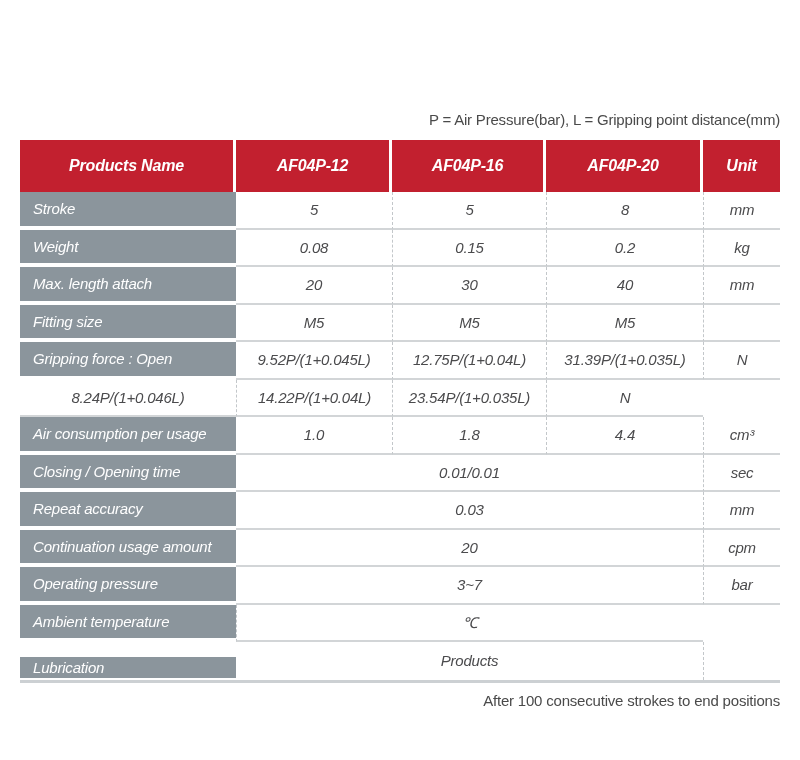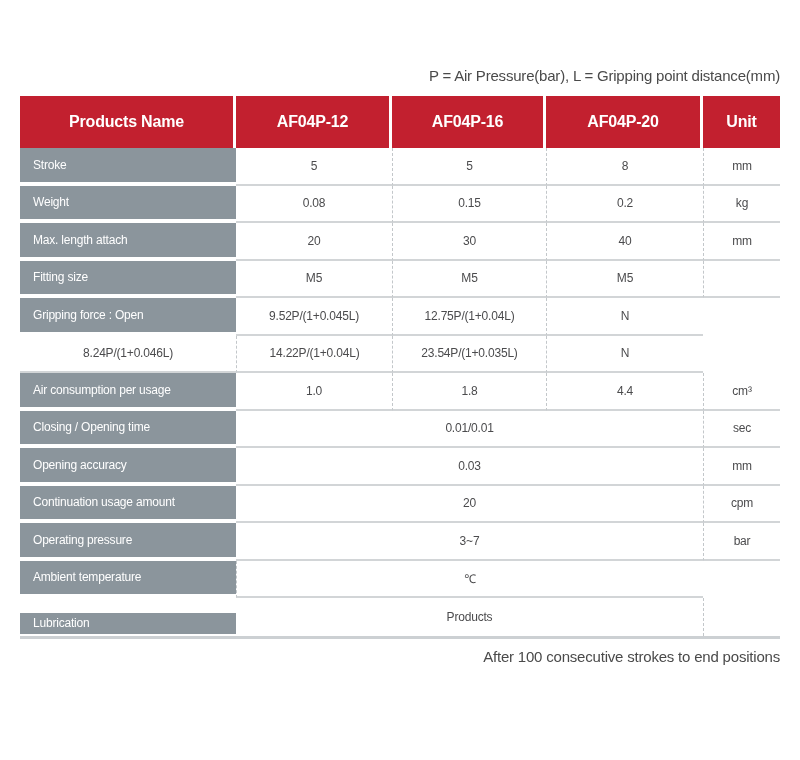--- a/index.html
+++ b/index.html
@@ -4,31 +4,31 @@
 <style>
   :root{
     --header-bg:#c2202f; --header-text:#ffffff;
     --label-bg:#8b959c; --label-text:#ffffff;
     --value-text:#4b4b4d; --note-text:#4a4a4a;
     --row-line:#d2d5d7; --dash-line:#c3c7ca; --bottom-line:#ccd0d3;
   }
   html,body{margin:0;padding:0;background:#ffffff;}
   body{width:800px;height:760px;font-family:"Liberation Sans",sans-serif;overflow:hidden;}
   .page{width:760px;margin:0 auto;padding-top:66px;}
-  .note{font-size:15px;line-height:19px;color:var(--note-text);text-align:right;letter-spacing:-0.2px;}
+  .note{font-size:15px;line-height:19px;color:var(--note-text);text-align:right;letter-spacing:-0.2px;margin-top:44px;}
   .top-note{margin-bottom:11px;}
   .bottom-note{margin-top:8px;}
-  .spec-table{width:760px;}
+  .spec-table{width:760px;font-style:italic;}
   .thead{display:grid;grid-template-columns:216px 156px 154px 157px 77px;height:52px;}
   .th{background:var(--header-bg);color:var(--header-text);font-size:16px;font-weight:bold;
       display:flex;align-items:center;justify-content:center;box-sizing:border-box;letter-spacing:-0.2px;}
   .th:not(:last-child){border-right:3px solid #ffffff;}
   .tr{display:grid;grid-template-columns:216px 156px 154px 157px 77px;height:37.5px;}
   .tr.merged-row{grid-template-columns:216px 467px 77px;}
-  .td{box-sizing:border-box;display:flex;align-items:center;font-size:12px;letter-spacing:-0.2px;}
+  .td{box-sizing:border-box;display:flex;align-items:center;font-size:15px;letter-spacing:-0.2px;}
   .td.label{background:var(--label-bg);color:var(--label-text);padding-left:13px;
       border-bottom:4px solid #ffffff;}
   .td.val,.td.unit{justify-content:center;color:var(--value-text);background:#ffffff;
       border-bottom:2px solid var(--row-line);}
   .td.dash{border-left:1px dashed var(--dash-line);}
   .tr.last .td.val,.tr.last .td.unit{border-bottom:none;}
   .tr.last .td.label{border-bottom:2px solid #ffffff;margin-top:15px;}
   .bottom-line{height:3px;background:var(--bottom-line);}
 </style>
 </head>
@@ -77,20 +77,21 @@
       <div class="td val">M5</div>
       <div class="td val dash">M5</div>
       <div class="td val dash">M5</div>
       <div class="td unit dash"></div>
     </div>
 
     <div class="tr">
       <div class="td label">Gripping force : Open</div>
       <div class="td val">9.52P/(1+0.045L)</div>
       <div class="td val dash">12.75P/(1+0.04L)</div>
+      <div class="td val dash">31.39P/(1+0.035L)</div>
       <div class="td unit dash">N</div>
     </div>
 
     <div class="tr">
       <div class="td val">8.24P/(1+0.046L)</div>
       <div class="td val dash">14.22P/(1+0.04L)</div>
       <div class="td val dash">23.54P/(1+0.035L)</div>
       <div class="td unit dash">N</div>
     </div>
 
@@ -102,21 +103,21 @@
       <div class="td unit dash">cm³</div>
     </div>
 
     <div class="tr merged-row">
       <div class="td label">Closing / Opening time</div>
       <div class="td val">0.01/0.01</div>
       <div class="td unit dash">sec</div>
     </div>
 
     <div class="tr merged-row">
-      <div class="td label">Opening accuracy</div>
+      <div class="td label">Repeat accuracy</div>
       <div class="td val">0.03</div>
       <div class="td unit dash">mm</div>
     </div>
 
     <div class="tr merged-row">
       <div class="td label">Continuation usage amount</div>
       <div class="td val">20</div>
       <div class="td unit dash">cpm</div>
     </div>
 

